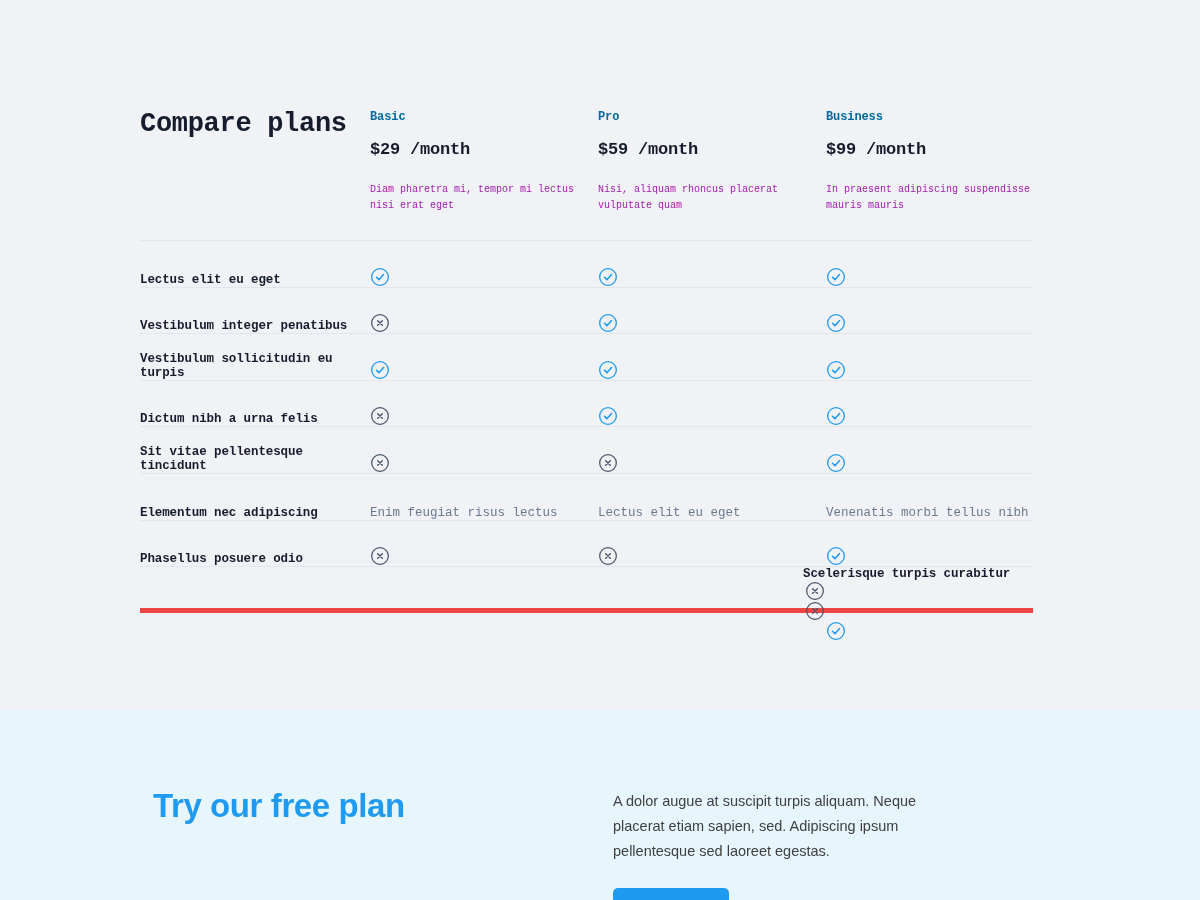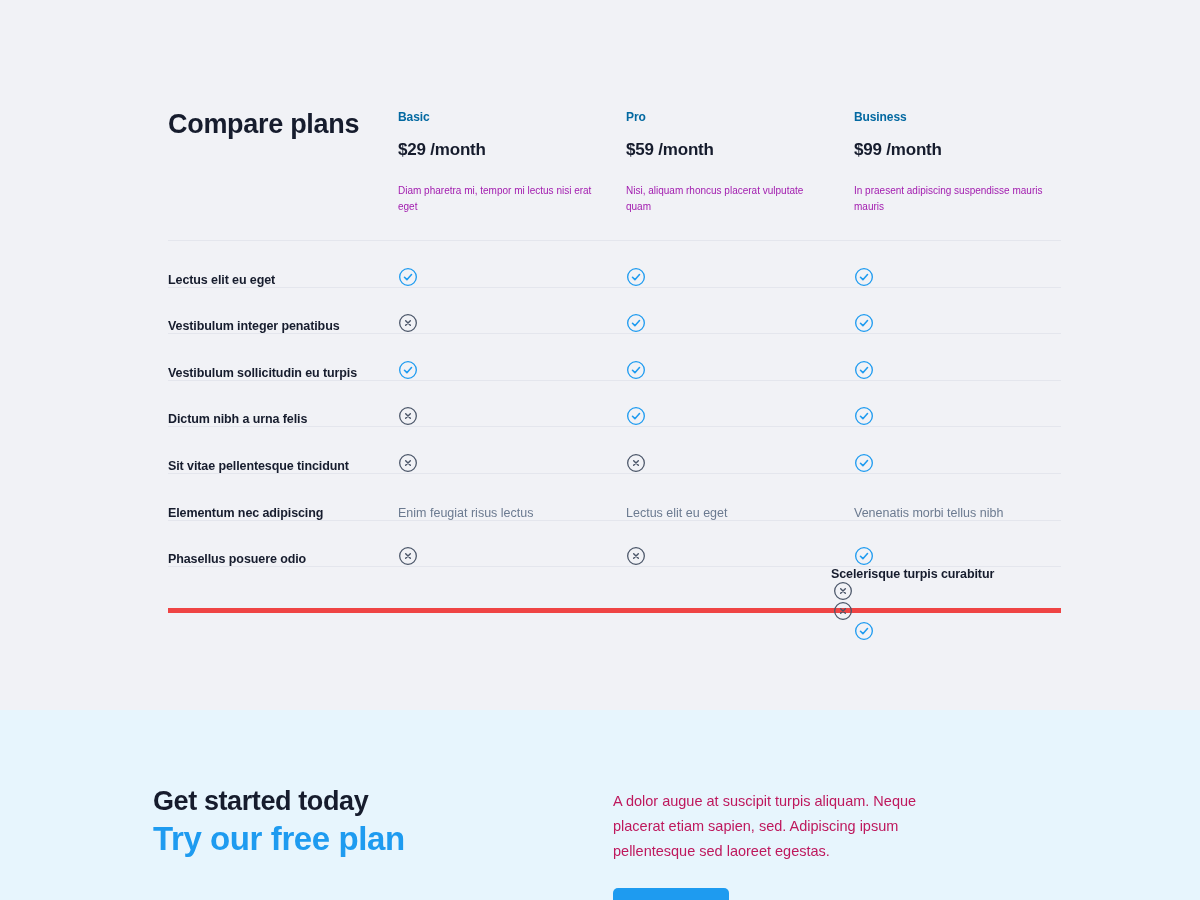--- a/index.html
+++ b/index.html
@@ -9,21 +9,21 @@
     background:#f1f2f6;
     overflow:hidden;
   }
   .page { position:relative; width:1200px; height:900px; }
 
   
   .compare-section {
     position:absolute; left:0; top:0; width:1200px; height:710px;
     background:#f1f2f6;
   }
-  .table-wrap { position:absolute; left:168px; top:95px; width:893px; }
+  .table-wrap { position:absolute; left:140px; top:95px; width:893px;font-family:Liberation Mono, monospace; }
 
   .head-row { display:flex; height:145px; }
   .head-cell-title { width:230px; flex:none; }
   .head-cell { width:228px; flex:none; }
   .head-cell.last { width:207px; }
 
   .compare-title {
     font-size:27px; font-weight:bold; color:#161c2d;
     line-height:1.18; letter-spacing:-0.3px; padding-top:14px;
   }
@@ -67,21 +67,21 @@
   .cta-h-dark {
     font-size:27px; font-weight:bold; color:#161c2d;
     letter-spacing:-0.4px; line-height:1.22;
   }
   .cta-h-blue {
     font-size:33px; font-weight:bold; color:#1e9bf0;
     letter-spacing:-0.4px; line-height:1.3;
   }
   .cta-right { width:400px; flex:none; padding-top:4px; }
   .cta-para {
-    font-size:14.5px; color:#be185d; line-height:1.74; max-width:345px;
+    font-size:14.5px; color:#404040; line-height:1.74; max-width:345px;
   }
   .cta-btn {
     margin-top:23px; display:inline-block;
     background:#1e9bf0; color:#ffffff;
     font-size:13.5px; font-weight:bold;
     padding:11px 18px 12px 18px; border:none; border-radius:5px;
     cursor:pointer; letter-spacing:-0.1px;
     font-family:"Liberation Sans", sans-serif;
   }
 </style>
@@ -317,21 +317,20 @@
             </div>
           </div>
         </div>
 
     </div>
   </section>
 
   <section class="cta-section">
     <div class="cta-inner">
       <div class="cta-left">
-        <div class="cta-h-dark">Get started today</div>
         <div class="cta-h-blue">Try our free plan</div>
       </div>
       <div class="cta-right">
         <div class="cta-para">A dolor augue at suscipit turpis aliquam. Neque placerat etiam sapien, sed. Adipiscing ipsum pellentesque sed laoreet egestas.</div>
         <button class="cta-btn">Start for free</button>
       </div>
     </div>
   </section>
 
 </div>

